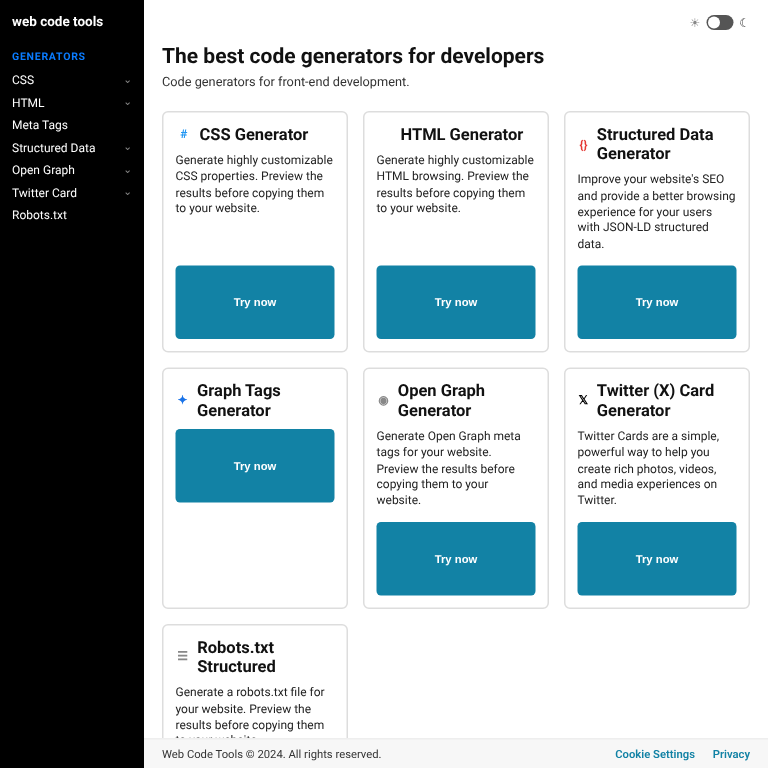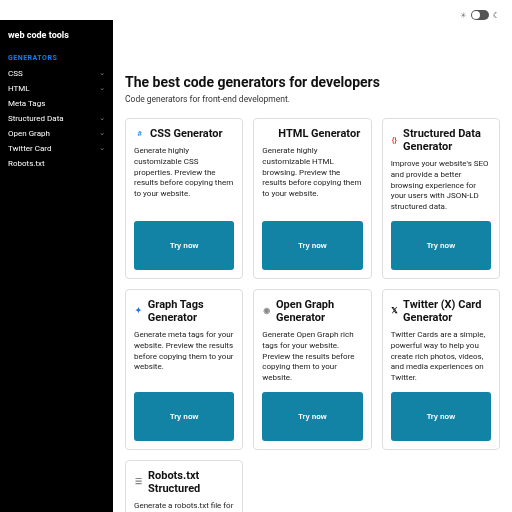--- a/index.html
+++ b/index.html
@@ -1,30 +1,30 @@
 <!DOCTYPE html>
 <html><head>
 <meta charset="utf-8">
 <style>
 * { margin: 0; padding: 0; box-sizing: border-box; }
 body { font-family: -apple-system, BlinkMacSystemFont, "Segoe UI", Roboto, sans-serif; font-size: 9px; color: #111; background: #fff; width: 512px; height: 512px; overflow: hidden; }
 .app { display: flex; width: 100%; height: 100%; }
-.sidebar { width: 113px; background: #000; color: #fff; padding: 8px 0; flex-shrink: 0; margin-top: 20px; }
+.sidebar { width: 96px; background: #000; color: #fff; padding: 8px 0; flex-shrink: 0; }
 .logo { font-size: 9px; font-weight: 700; padding: 2px 8px 14px; }
 .section-heading { font-size: 7px; font-weight: 700; letter-spacing: 0.5px; color: #0a7cff; padding: 0 8px 4px; text-transform: uppercase; }
 .nav-item { display: flex; align-items: flex-start; justify-content: space-between; padding: 3px 8px; font-size: 8px; color: #fff; cursor: pointer; }
 .chevron { font-size: 7px; color: #888; }
 .main { flex: 1; display: flex; flex-direction: column; overflow: auto; }
 .topbar { display: flex; justify-content: flex-end; align-items: center; padding: 10px 12px 6px; gap: 4px; }
 .sun { font-size: 8px; color: #888; }
 .toggle { width: 18px; height: 10px; background: #555; border-radius: 10px; position: relative; cursor: pointer; }
 .toggle::after { content: ""; position: absolute; left: 1px; top: 1px; width: 8px; height: 8px; background: #fff; border-radius: 50%; }
 .moon { font-size: 8px; color: #222; }
 .content { padding: 4px 12px 36px; }
-.page-title { font-size: 14px; font-weight: 700; margin-bottom: 4px; margin-top: 44px; }
+.page-title { font-size: 14px; font-weight: 700; margin-bottom: 4px; }
 .page-subtitle { font-size: 8.5px; color: #333; margin-bottom: 14px; }
 .grid { display: grid; grid-template-columns: repeat(3, 1fr); gap: 10px; }
 .card { border: 1px solid #ddd; border-radius: 4px; padding: 8px; display: flex; flex-direction: column; }
 .card-header { display: flex; align-items: center; gap: 5px; margin-bottom: 6px; }
 .card-icon { width: 11px; height: 11px; border-radius: 2px; display: flex; align-items: center; justify-content: center; font-size: 8px; font-weight: 700; }
 .icon-css { color: #2196f3; }
 .icon-html { color: #ff6b1a; }
 .icon-sd { color: #e53935; }
 .icon-meta { color: #1a73e8; }
 .icon-og { color: #888; }
@@ -104,43 +104,49 @@
               <span class="card-title">Structured Data Generator</span>
             </div>
             <div class="card-desc">Improve your website's SEO and provide a better browsing experience for your users with JSON-LD structured data.</div>
             <button class="card-btn">Try now</button>
           </div>
           <div class="card">
             <div class="card-header">
               <span class="card-icon icon-meta">✦</span>
               <span class="card-title">Graph Tags Generator</span>
             </div>
-            <div class="card-desc">Generate meta tags for your website. Preview the results before copying them to your website.</div>
             <button class="card-btn">Try now</button>
           </div>
           <div class="card">
             <div class="card-header">
               <span class="card-icon icon-og">◉</span>
               <span class="card-title">Open Graph Generator</span>
             </div>
-            <div class="card-desc">Generate Open Graph rich tags for your website. Preview the results before copying them to your website.</div>
+            <div class="card-desc">Generate Open Graph meta tags for your website. Preview the results before copying them to your website.</div>
             <button class="card-btn">Try now</button>
           </div>
           <div class="card">
             <div class="card-header">
               <span class="card-icon icon-tw">𝕏</span>
               <span class="card-title">Twitter (X) Card Generator</span>
             </div>
             <div class="card-desc">Twitter Cards are a simple, powerful way to help you create rich photos, videos, and media experiences on Twitter.</div>
             <button class="card-btn">Try now</button>
           </div>
           <div class="card">
             <div class="card-header">
               <span class="card-icon icon-robot">☰</span>
               <span class="card-title">Robots.txt Structured</span>
             </div>
             <div class="card-desc">Generate a robots.txt file for your website. Preview the results before copying them to your website.</div>
             <button class="card-btn">Try now</button>
           </div>
         </div>
     </div>
+    <div class="footer">
+      <span>Web Code Tools © 2024. All rights reserved.</span>
+      <span class="footer-links">
+        <a>Cookie Settings</a>
+        <a>Privacy</a>
+      </span>
+    </div>
   </main>
 </div>
 
 </body></html>

